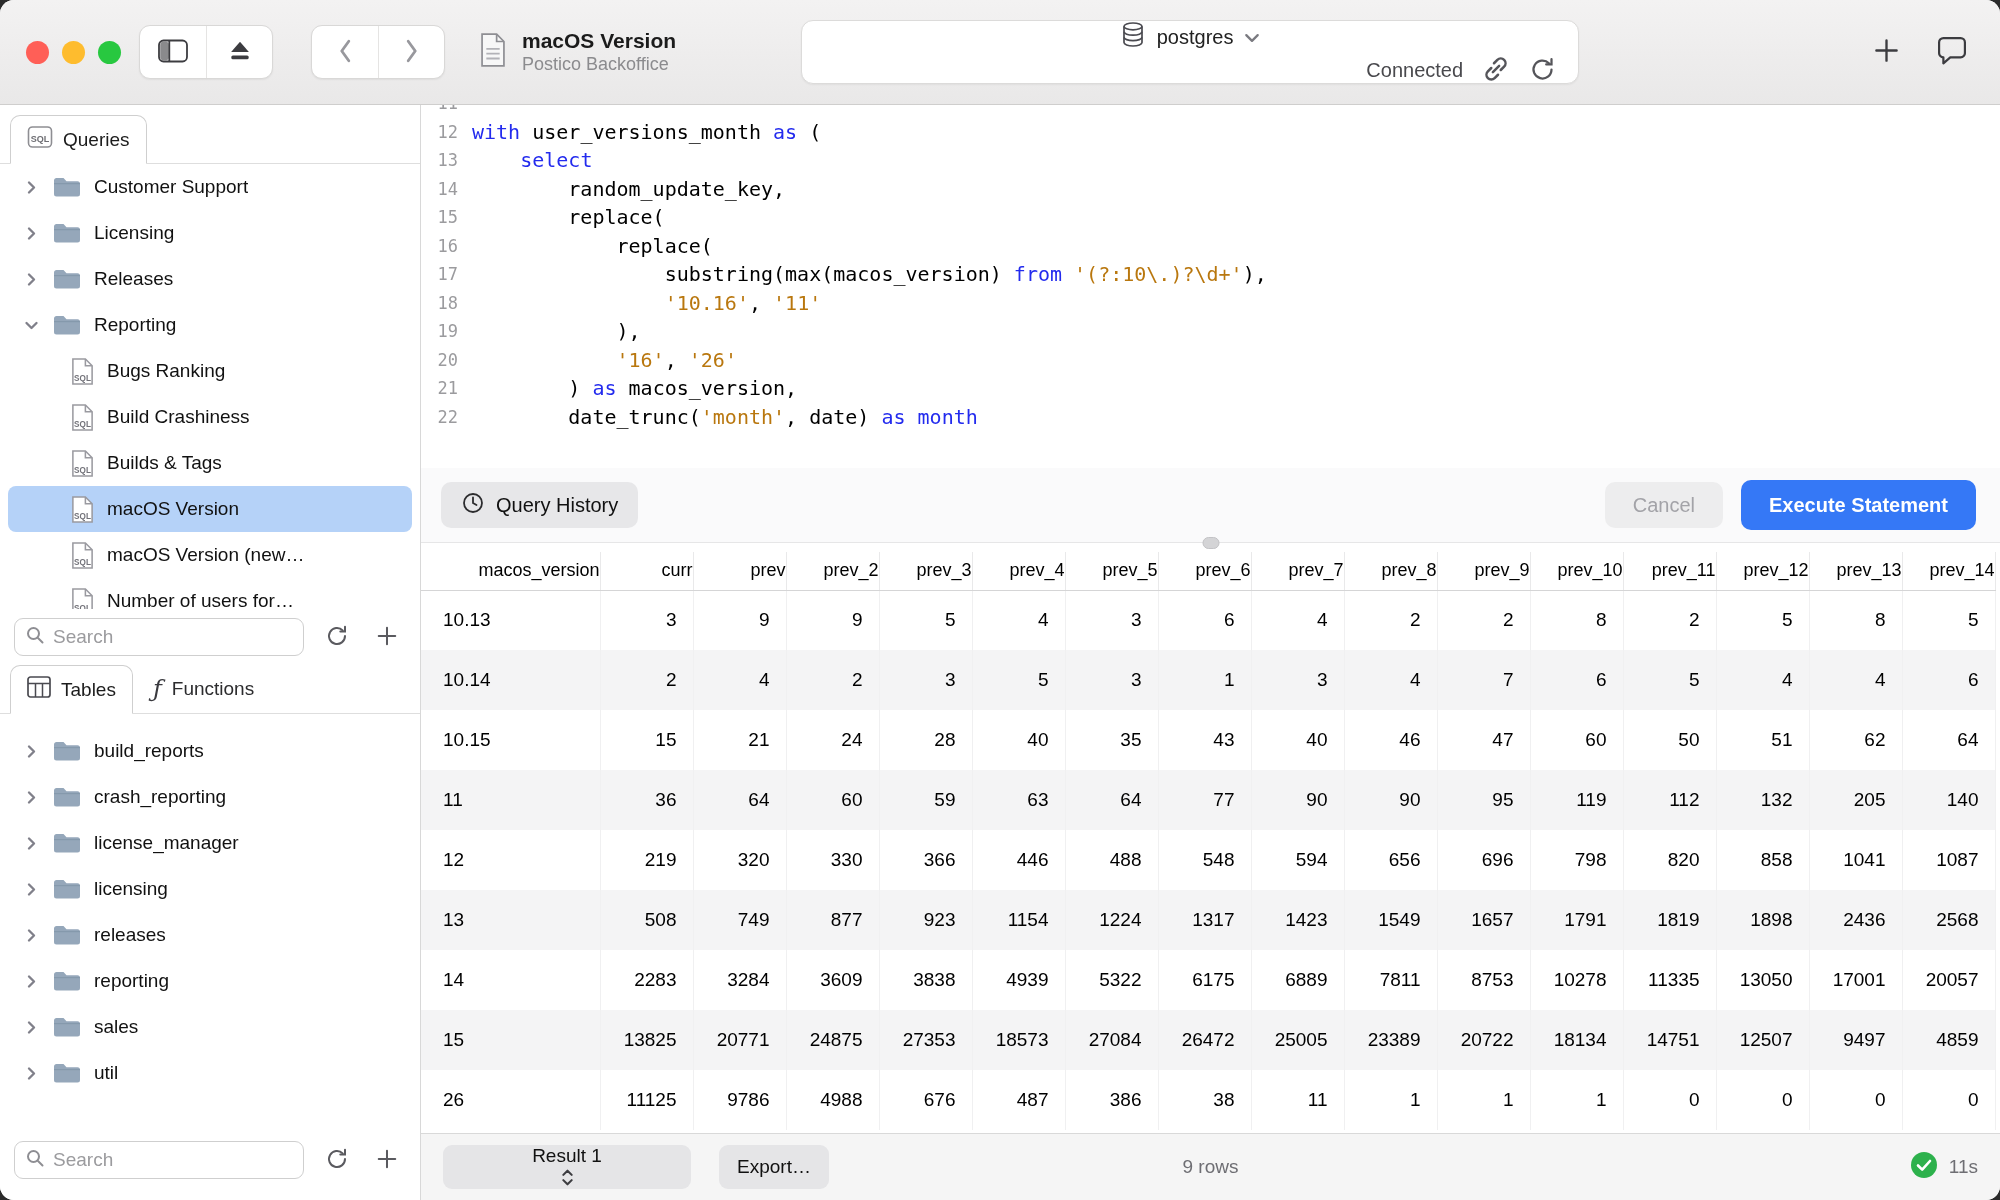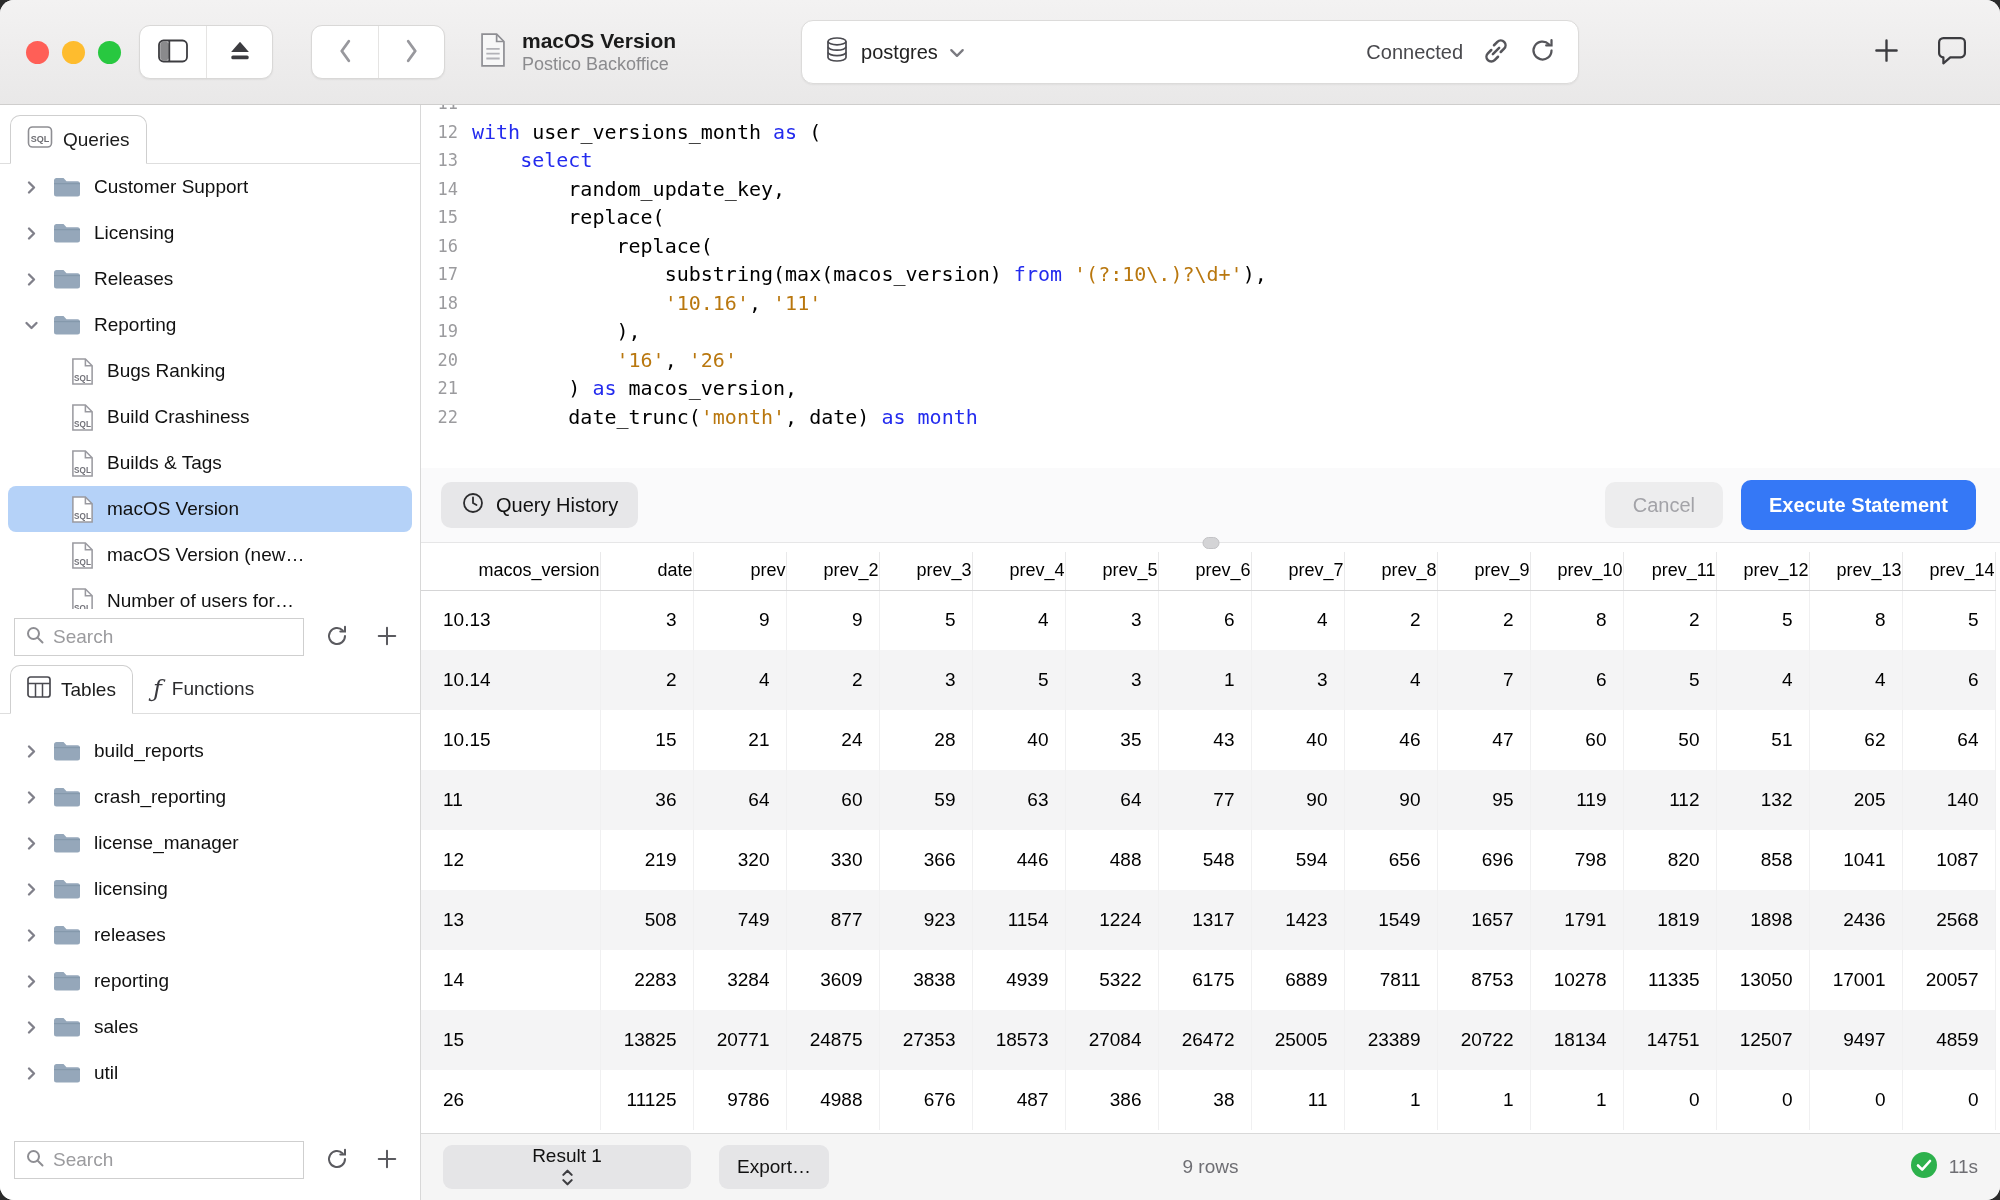--- a/index.html
+++ b/index.html
@@ -14,21 +14,21 @@
   .light.red { background:#ff5f57; } .light.yellow { background:#febc2e; } .light.green { background:#28c840; }
   .tb-group { display:flex; background:#fff; border:1px solid #d9d8d7; border-radius:11px; overflow:hidden; box-shadow:0 1px 2px rgba(0,0,0,.06); }
   .tb-btn { width:66px; height:52px; background:transparent; border:none; display:flex; align-items:center; justify-content:center; }
   .tb-btn + .tb-btn { border-left:1px solid #e5e4e3; }
   .grp1 { margin-left:18px; }
   .grp2 { margin-left:38px; }
   .doc-title { display:flex; align-items:center; gap:15px; margin-left:34px; }
   .title-texts { display:flex; flex-direction:column; }
   .title-main { font-size:21px; font-weight:700; color:#1b1b1b; line-height:1.2; }
   .title-sub { font-size:18px; color:#8b8b8e; line-height:1.25; }
-  .conn-pill { margin-left:125px; height:64px; width:778px; background:#fff; border:1px solid #dcdbda; border-radius:12px; display:flex; align-items:center; padding:0 22px; box-shadow:0 1px 2px rgba(0,0,0,.05); }
+  .conn-pill { margin-left:125px; height:64px; width:778px; background:#fff; border:1px solid #dcdbda; border-radius:12px; display:flex; align-items:center; padding:0 22px; box-shadow:0 1px 2px rgba(0,0,0,.05);flex-direction:column; }
   .conn-left { display:flex; align-items:center; gap:11px; font-size:20px; color:#222; }
   .conn-right { margin-left:auto; display:flex; align-items:center; gap:18px; }
   .conn-status { font-size:20px; color:#49494d; }
   .tb-right { margin-left:auto; display:flex; align-items:center; gap:36px; padding-right:6px; }
   .plain-btn { background:none; border:none; display:flex; align-items:center; justify-content:center; }
 
   
   .body-row { flex:1; display:flex; min-height:0; }
 
   
@@ -42,21 +42,21 @@
   #schema-tree { height:370px; margin-top:14px; }
   .tree-row { height:46px; display:flex; align-items:center; margin:0 8px; border-radius:8px; font-size:19px; color:#111; }
   .tree-row.folder { padding-left:16px; }
   .tree-row.query { padding-left:62px; }
   .tree-row.selected { background:#b5d2f8; }
   .chev { width:28px; display:flex; align-items:center; }
   .t-icon { display:flex; align-items:center; margin-right:12px; }
   .t-label { white-space:nowrap; overflow:hidden; }
   .search-row { height:56px; flex:none; display:flex; align-items:center; padding:0 14px; gap:16px; }
   .search-row.bottom { margin-top:auto; margin-bottom:12px; }
-  .search-box { flex:0 0 290px; height:38px; border:1px solid #cfcfcf; border-radius:0; background:#fff; display:flex; align-items:center; padding:0 10px; gap:8px; }
+  .search-box { flex:0 0 290px; height:38px; border:1px solid #cfcfcf; border-radius:9px; background:#fff; display:flex; align-items:center; padding:0 10px; gap:8px; }
   .search-box input { border:none; outline:none; width:100%; font-size:19px; color:#333; background:transparent; font-family:inherit; }
   .search-box input::placeholder { color:#9b9b9e; }
   .icon-btn { background:none; border:none; width:34px; height:34px; display:flex; align-items:center; justify-content:center; }
 
   
   .content { flex:1; display:flex; flex-direction:column; min-width:0; }
   .editor { height:363px; flex:none; overflow:hidden; background:#fff; }
   .code-lines { margin-top:-16px; }
   .code-line { display:flex; height:28.5px; line-height:28.5px; font-family:"DejaVu Sans Mono", monospace; font-size:20px; }
   .gutter-num { width:44px; flex:none; text-align:right; padding-right:7px; color:#9b9b9e; font-size:17px; }
@@ -589,21 +589,21 @@
               <col style="width:93px">
               <col style="width:93px">
               <col style="width:93px">
               <col style="width:93px">
               <col style="width:93px">
               <col style="width:93px">
             </colgroup>
           <thead>
               <tr id="results-head-row">
                 <th>macos_version</th>
-                <th>date</th>
+                <th>curr</th>
                 <th>prev</th>
                 <th>prev_2</th>
                 <th>prev_3</th>
                 <th>prev_4</th>
                 <th>prev_5</th>
                 <th>prev_6</th>
                 <th>prev_7</th>
                 <th>prev_8</th>
                 <th>prev_9</th>
                 <th>prev_10</th>

